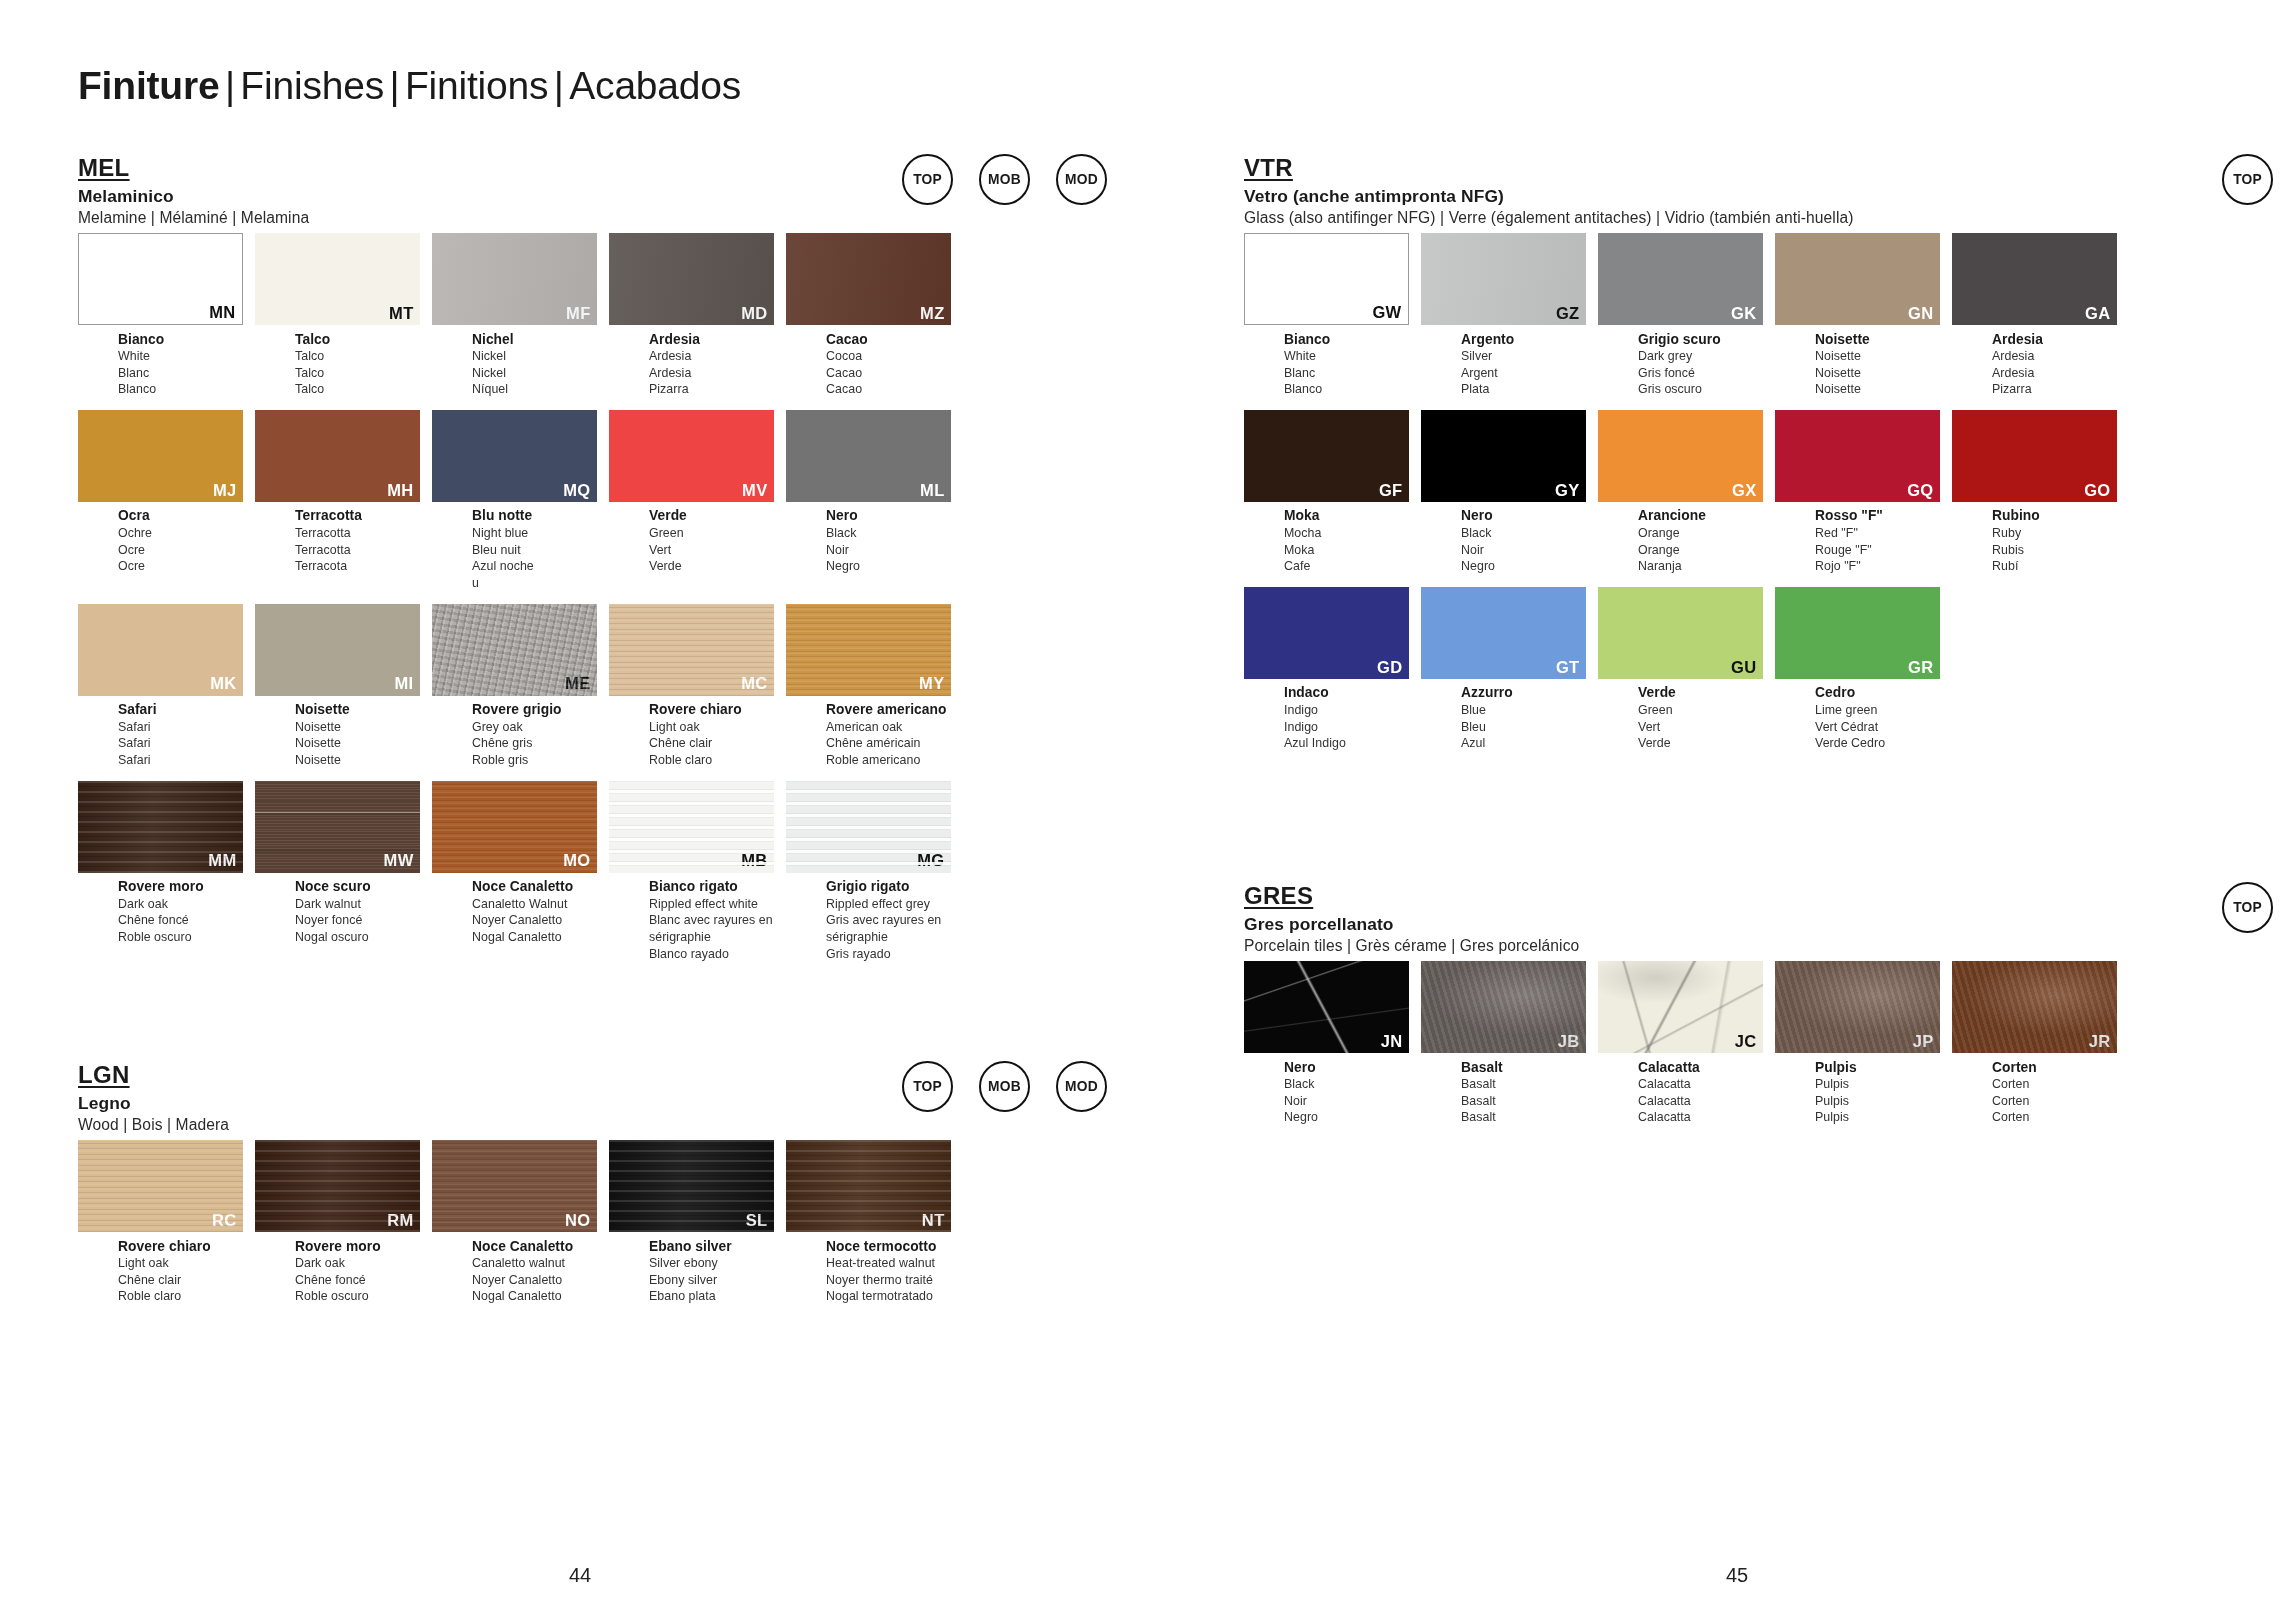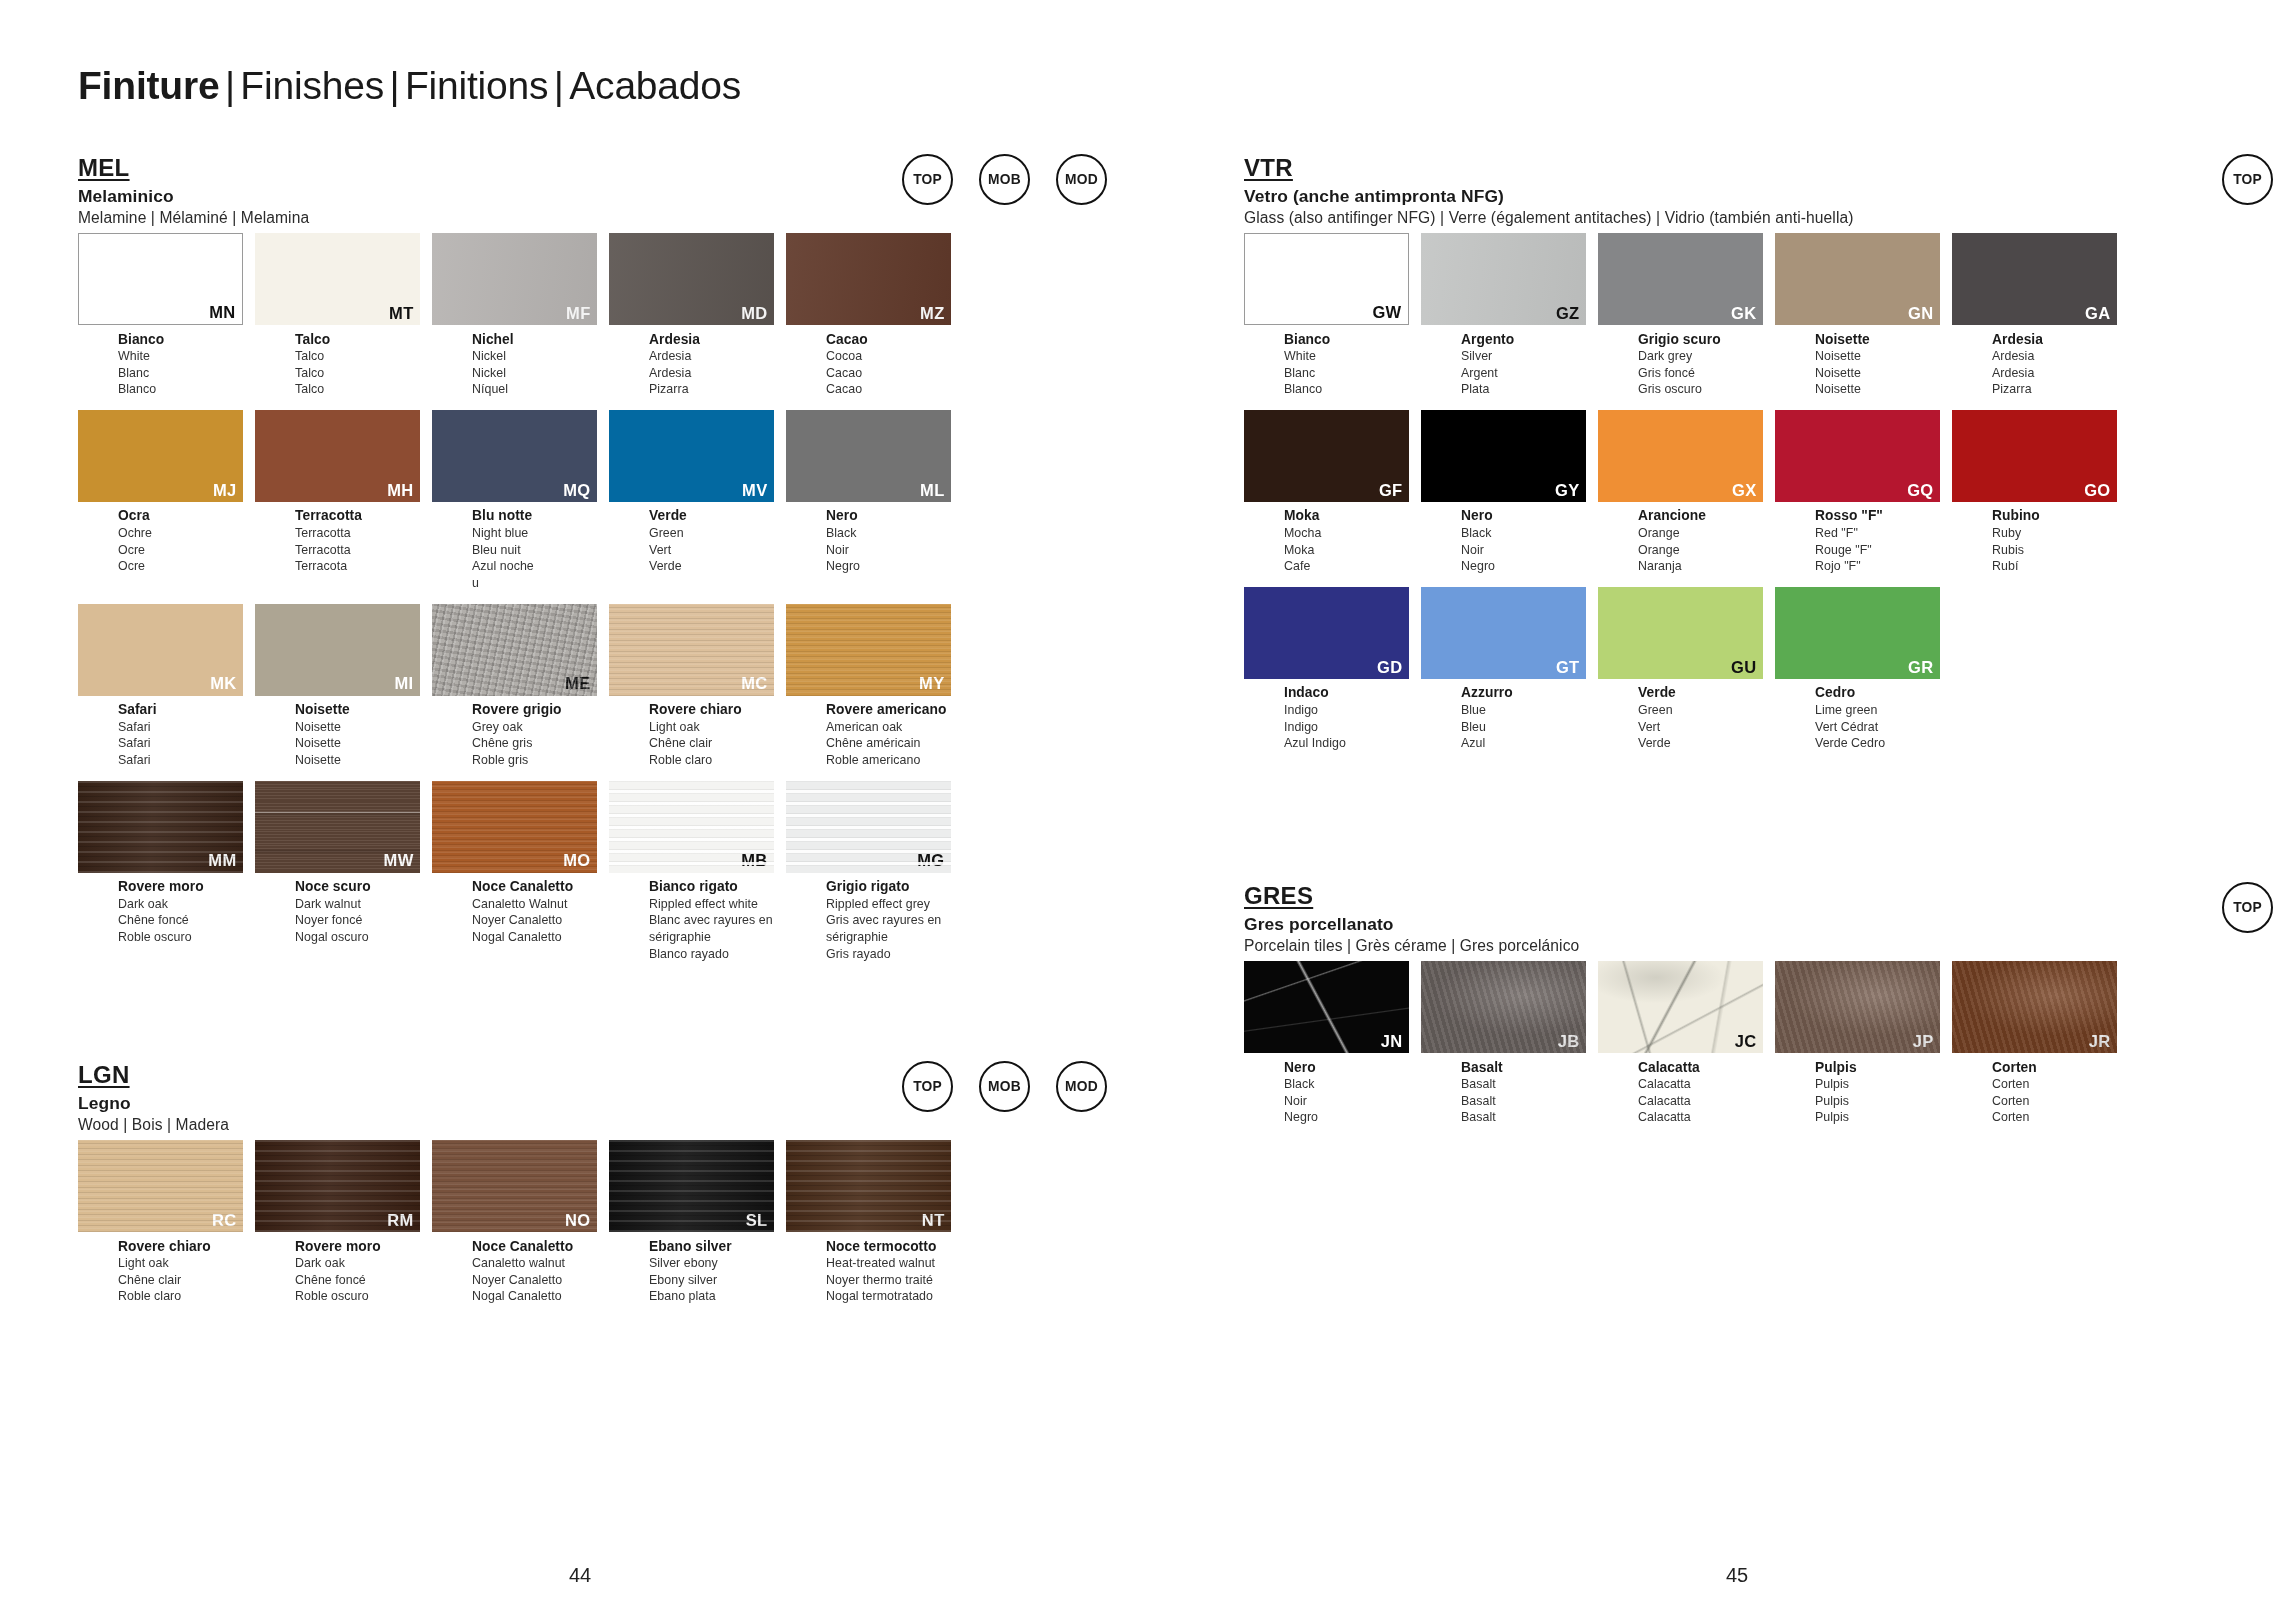--- a/index.html
+++ b/index.html
@@ -275,21 +275,21 @@
             </div>
             <div class="names">
               <div class="n-it">Blu notte</div>
               <div class="n-tr">Night blue</div>
               <div class="n-tr">Bleu nuit</div>
               <div class="n-tr">Azul noche</div>
               <div class="n-tr">u</div>
             </div>
           </div>
           <div class="cell">
-            <div class="swatch " style="background: #0369a1;">
+            <div class="swatch " style="background: #ef4444;">
               <span class="code light">MV</span>
             </div>
             <div class="names">
               <div class="n-it">Verde</div>
               <div class="n-tr">Green</div>
               <div class="n-tr">Vert</div>
               <div class="n-tr">Verde</div>
             </div>
           </div>
           <div class="cell">

